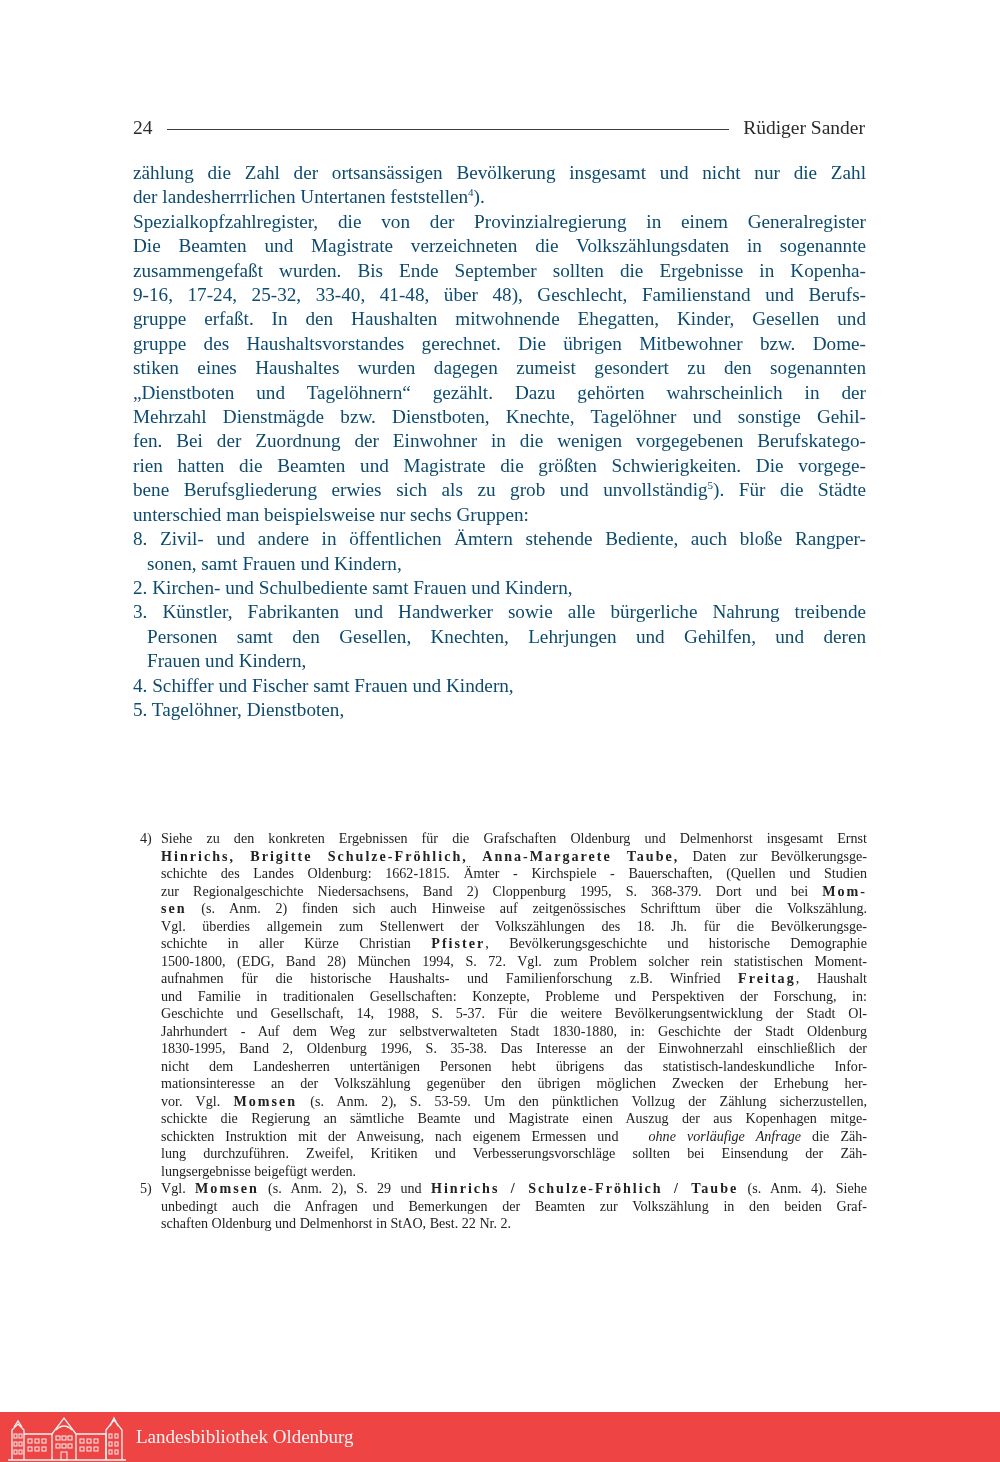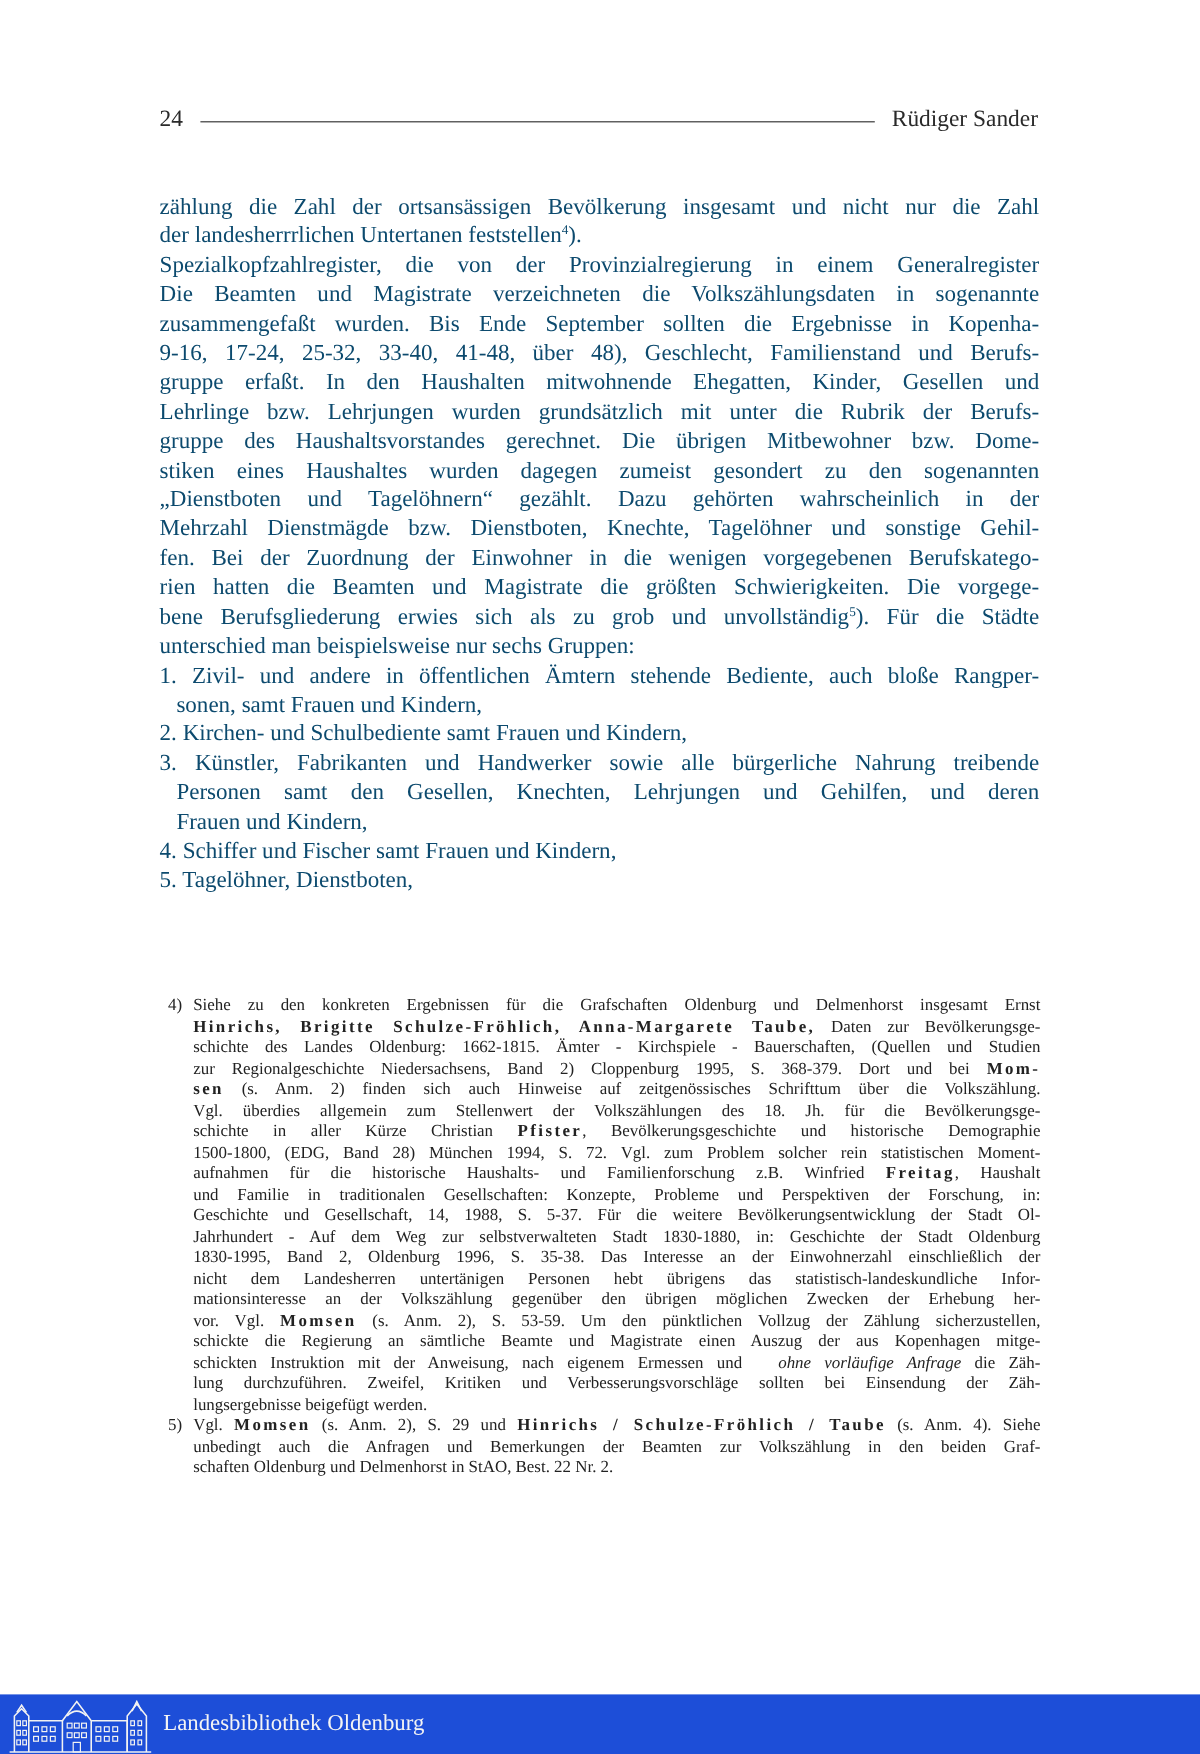--- a/index.html
+++ b/index.html
@@ -4,21 +4,21 @@
 <style>
   html, body { margin: 0; padding: 0; background: #ffffff; }
   body {
     width: 1000px; height: 1462px; position: relative; overflow: hidden;
     font-family: "Liberation Serif", "DejaVu Serif", serif; color: #1e1e1e;
   }
   .page { position: absolute; left: 0; top: 0; width: 1000px; height: 1412px; background: #fff; }
 
   
   .running-head {
-    position: absolute; left: 133px; top: 86px; width: 732px; height: 28px;
+    position: absolute; left: 133px; top: 114px; width: 732px; height: 28px;
     display: flex; align-items: center; font-size: 19.5px; color: #2a2a2a;
   }
   .running-head .pageno { flex: 0 0 auto; }
   .running-head .rule { flex: 1 1 auto; height: 0; border-top: 1.2px solid #3a3a3a; margin: 0 14px 0 14px; position: relative; top: 1px; }
   .running-head .author { flex: 0 0 auto; }
 
   
   .body-text {
     position: absolute; left: 133px; top: 161px; width: 733px;
     font-size: 19.2px; line-height: 24.4px; color: #0c4a6e;
@@ -35,21 +35,21 @@
   }
   .fn { position: relative; padding-left: 21px; }
   .fn .fn-num { position: absolute; left: 0; top: 0; }
   .fn .line { white-space: nowrap; }
   .spaced { letter-spacing: 2px; font-weight: bold; }
   .ital { font-style: italic; margin-left: 19px; }
 
   
   .lib-footer {
     position: absolute; left: 0; top: 1412px; width: 1000px; height: 50px;
-    background: #1d4ed8; display: flex; align-items: center;
+    background: #ef4444; display: flex; align-items: center;
   }
   .lib-logo { width: 126px; height: 50px; margin-left: 4px; }
   .lib-name {
     margin-left: 6px; color: #f4f4f4; font-size: 19px;
     font-family: "Liberation Serif", "DejaVu Serif", serif;
   }
 </style>
 </head>
 <body>
 
@@ -62,32 +62,31 @@
   </div>
 
   <div class="body-text">
     <span class="line">zählung die Zahl der ortsansässigen Bevölkerung insgesamt und nicht nur die Zahl</span>
     <span class="line last"><span>der landesherrrlichen Untertanen feststellen</span><sup>4</sup><span>).</span></span>
     <span class="line">Spezialkopfzahlregister, die von der Provinzialregierung in einem Generalregister</span>
     <span class="line">Die Beamten und Magistrate verzeichneten die Volkszählungsdaten in sogenannte</span>
     <span class="line">zusammengefaßt wurden. Bis Ende September sollten die Ergebnisse in Kopenha-</span>
     <span class="line">9-16, 17-24, 25-32, 33-40, 41-48, über 48), Geschlecht, Familienstand und Berufs-</span>
     <span class="line">gruppe erfaßt. In den Haushalten mitwohnende Ehegatten, Kinder, Gesellen und</span>
-    <span class="line">Lehrlinge bzw. Lehrjungen wurden grundsätzlich mit unter die Rubrik der Berufs-</span>
     <span class="line">gruppe des Haushaltsvorstandes gerechnet. Die übrigen Mitbewohner bzw. Dome-</span>
     <span class="line">stiken eines Haushaltes wurden dagegen zumeist gesondert zu den sogenannten</span>
     <span class="line">„Dienstboten und Tagelöhnern“ gezählt. Dazu gehörten wahrscheinlich in der</span>
     <span class="line">Mehrzahl Dienstmägde bzw. Dienstboten, Knechte, Tagelöhner und sonstige Gehil-</span>
     <span class="line">fen. Bei der Zuordnung der Einwohner in die wenigen vorgegebenen Berufskatego-</span>
     <span class="line">rien hatten die Beamten und Magistrate die größten Schwierigkeiten. Die vorgege-</span>
     <span class="line"><span>bene Berufsgliederung erwies sich als zu grob und unvollständig</span><sup>5</sup><span>). Für die Städte</span></span>
     <span class="line last">unterschied man beispielsweise nur sechs Gruppen:</span>
 
     <div>
-      <span class="line">1. Zivil- und andere in öffentlichen Ämtern stehende Bediente, auch bloße Rangper-</span>
+      <span class="line">8. Zivil- und andere in öffentlichen Ämtern stehende Bediente, auch bloße Rangper-</span>
       <span class="line last indent">sonen, samt Frauen und Kindern,</span>
       <span class="line last">2. Kirchen- und Schulbediente samt Frauen und Kindern,</span>
       <span class="line">3. Künstler, Fabrikanten und Handwerker sowie alle bürgerliche Nahrung treibende</span>
       <span class="line indent">Personen samt den Gesellen, Knechten, Lehrjungen und Gehilfen, und deren</span>
       <span class="line last indent">Frauen und Kindern,</span>
       <span class="line last">4. Schiffer und Fischer samt Frauen und Kindern,</span>
       <span class="line last">5. Tagelöhner, Dienstboten,</span>
     </div>
   </div>
 

